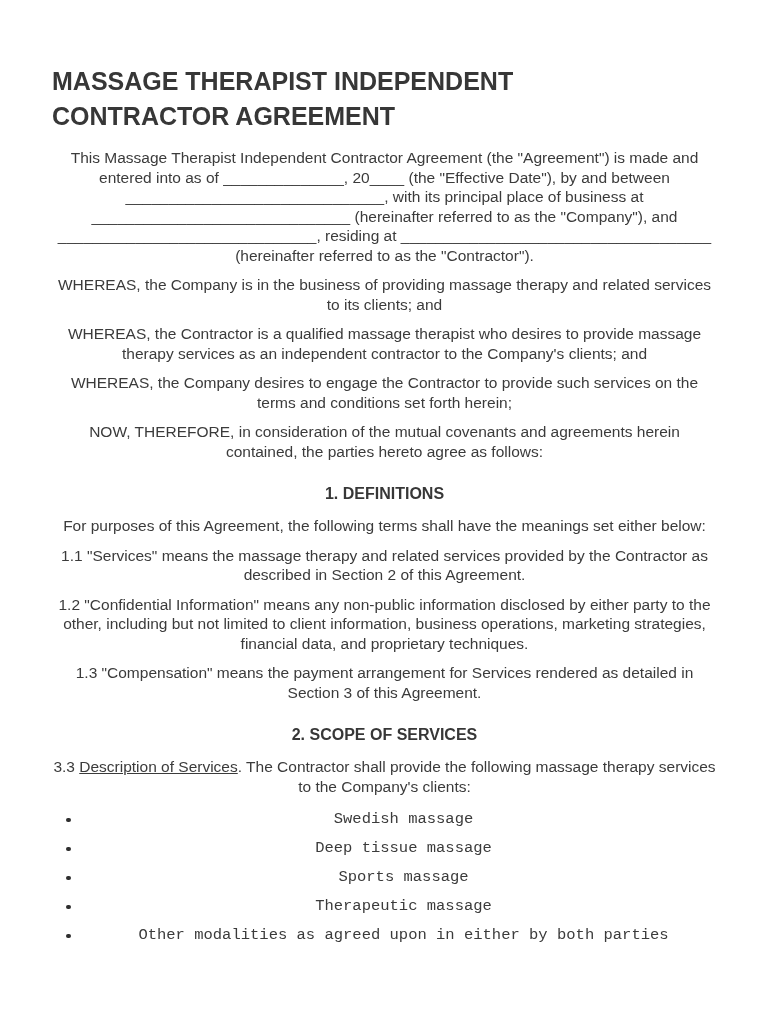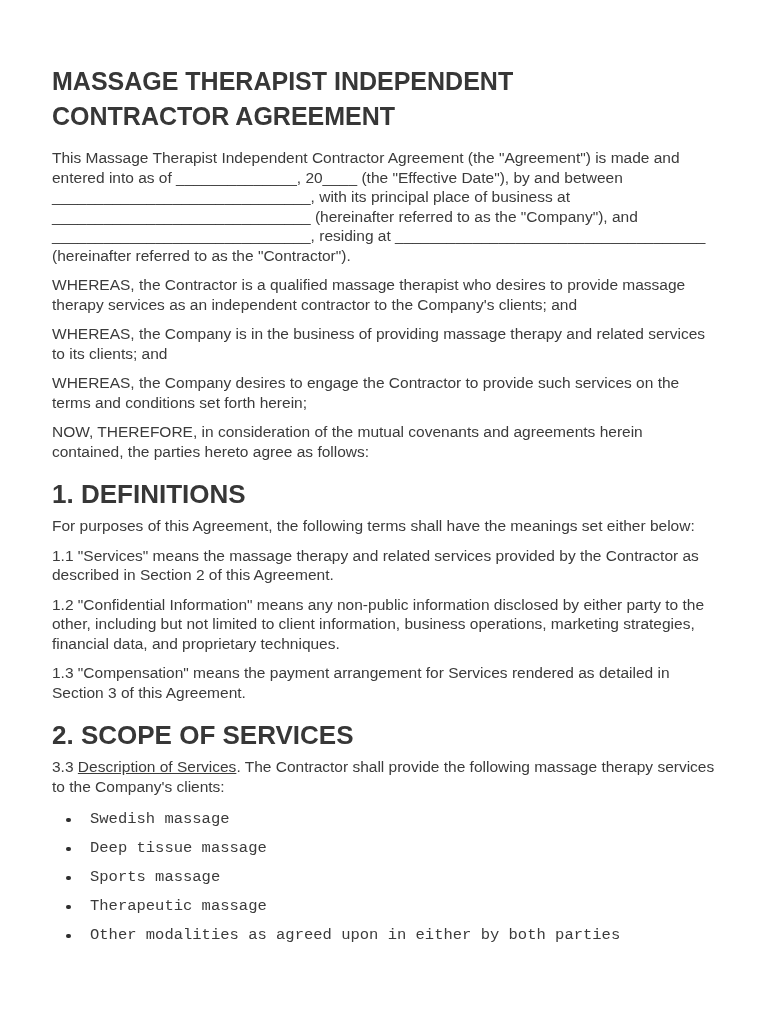--- a/index.html
+++ b/index.html
@@ -28,26 +28,27 @@
     font-weight: bold;
     color: #373737;
     margin: 0 0 14px 0;
     max-width: 560px;
     letter-spacing: 0;
   }
   .content {
     width: 665px;
     font-size: 15.5px;
     line-height: 19.5px;
+    text-align: center;
   }
   .content p {
     margin: 0 0 10px 0;
   }
   h2.section-heading {
-    font-size: 26px;
+    font-size: 16px;
     line-height: 24px;
     font-weight: bold;
     color: #373737;
     margin: 21px 0 10px 0;
   }
   .underlined {
     text-decoration: underline;
   }
   ul.service-list {
     list-style: none;
@@ -75,23 +76,23 @@
 <body>
 
 <div class="page">
 
   <h1 class="doc-title">MASSAGE THERAPIST INDEPENDENT CONTRACTOR AGREEMENT</h1>
 
   <div class="content">
 
     <p>This Massage Therapist Independent Contractor Agreement (the "Agreement") is made and entered into as of ______________, 20____ (the "Effective Date"), by and between ______________________________, with its principal place of business at ______________________________ (hereinafter referred to as the "Company"), and ______________________________, residing at ____________________________________ (hereinafter referred to as the "Contractor").</p>
 
+    <p>WHEREAS, the Company is in the business of providing massage therapy and related services to its clients; and</p>
+
     <p>WHEREAS, the Contractor is a qualified massage therapist who desires to provide massage therapy services as an independent contractor to the Company's clients; and</p>
-
-    <p>WHEREAS, the Company is in the business of providing massage therapy and related services to its clients; and</p>
 
     <p>WHEREAS, the Company desires to engage the Contractor to provide such services on the terms and conditions set forth herein;</p>
 
     <p>NOW, THEREFORE, in consideration of the mutual covenants and agreements herein contained, the parties hereto agree as follows:</p>
 
     <h2 class="section-heading">1. DEFINITIONS</h2>
 
     <p>For purposes of this Agreement, the following terms shall have the meanings set either below:</p>
 
     <p>1.1 "Services" means the massage therapy and related services provided by the Contractor as described in Section 2 of this Agreement.</p>

